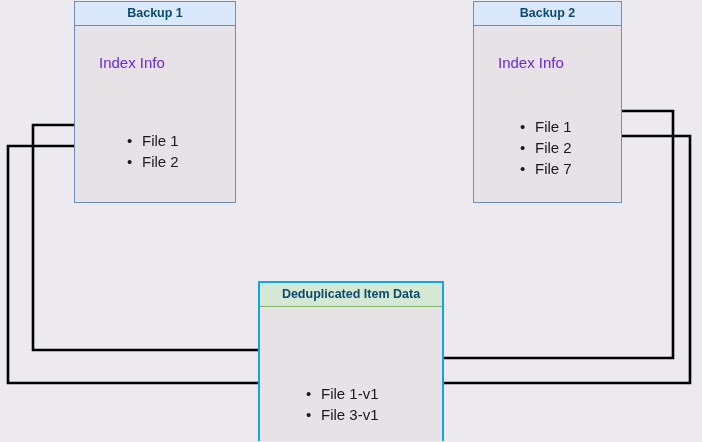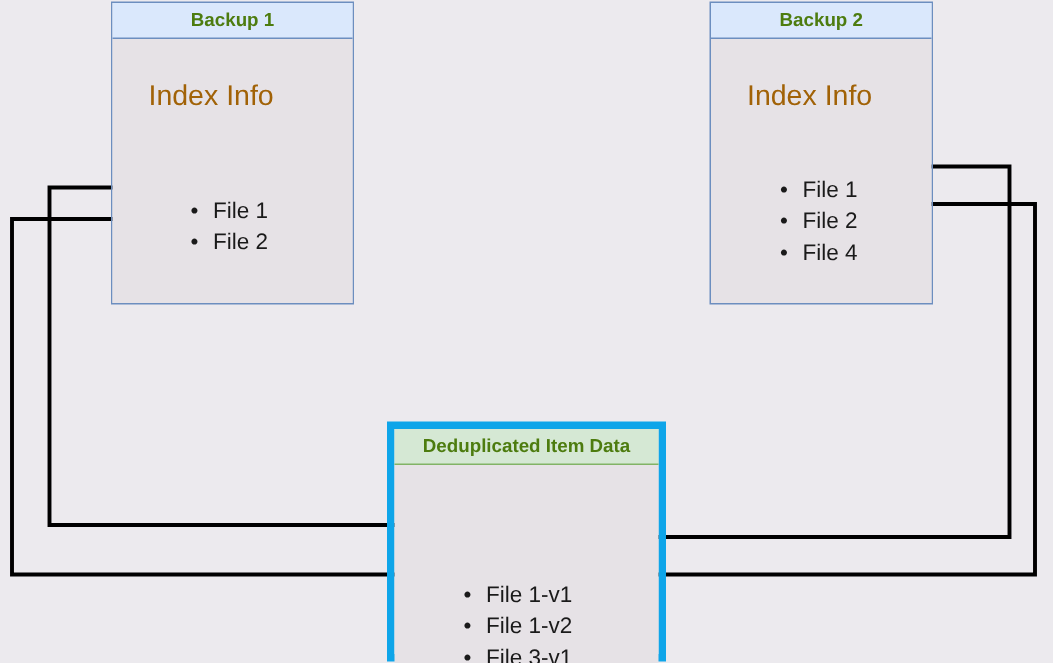--- a/index.html
+++ b/index.html
@@ -31,45 +31,45 @@
     position: absolute;
     box-sizing: border-box;
   }
   .box-header {
     box-sizing: border-box;
     height: 24px;
     line-height: 22px;
     text-align: center;
     font-size: 12.5px;
     font-weight: bold;
-    color: #4d7c0f;
+    color: #0c4a6e;
   }
   .box-body {
     box-sizing: border-box;
     position: relative;
     background: #e6e2e6;
   }
   .box-blue {
     border: 1px solid #6c8ebf;
   }
   .box-blue .box-header {
     background: #dae8fc;
     border-bottom: 1px solid #6c8ebf;
   }
   .box-green {
-    border: 5px solid #0ea5e9;
+    border: 2px solid #0ea5e9;
   }
   .box-green .box-header {
     background: #d5e8d4;
     border-bottom: 1px solid #82b366;
   }
   .index-label {
     position: absolute;
-    font-size: 19px;
-    color: #a16207;
+    font-size: 15px;
+    color: #6d28d9;
     white-space: nowrap;
   }
   ul.file-list {
     position: absolute;
     margin: 0;
     padding: 0;
     list-style: none;
   }
   ul.file-list li {
     font-size: 15px;
@@ -125,29 +125,28 @@
     </div>
   </div>
 
   <div class="box box-blue" style="left:473px; top:1px; width:149px; height:202px;">
     <div class="box-header">Backup 2</div>
     <div class="box-body" style="height:176px;">
       <div class="index-label" style="left:24px; top:28px;">Index Info</div>
       <ul class="file-list" style="left:46px; top:90px;">
         <li>File 1</li>
         <li>File 2</li>
-        <li>File 4</li>
+        <li>File 7</li>
       </ul>
     </div>
   </div>
 
   <div class="box box-green" style="left:258px; top:281px; width:186px; height:160px;">
     <div class="box-header">Deduplicated Item Data</div>
     <div class="box-body" style="height:134px;">
       <ul class="file-list" style="left:46px; top:48px;margin-top:28px;">
         <li>File 1-v1</li>
-        <li>File 1-v2</li>
         <li>File 3-v1</li>
       </ul>
     </div>
   </div>
 
 </div>
 
 </body></html>

